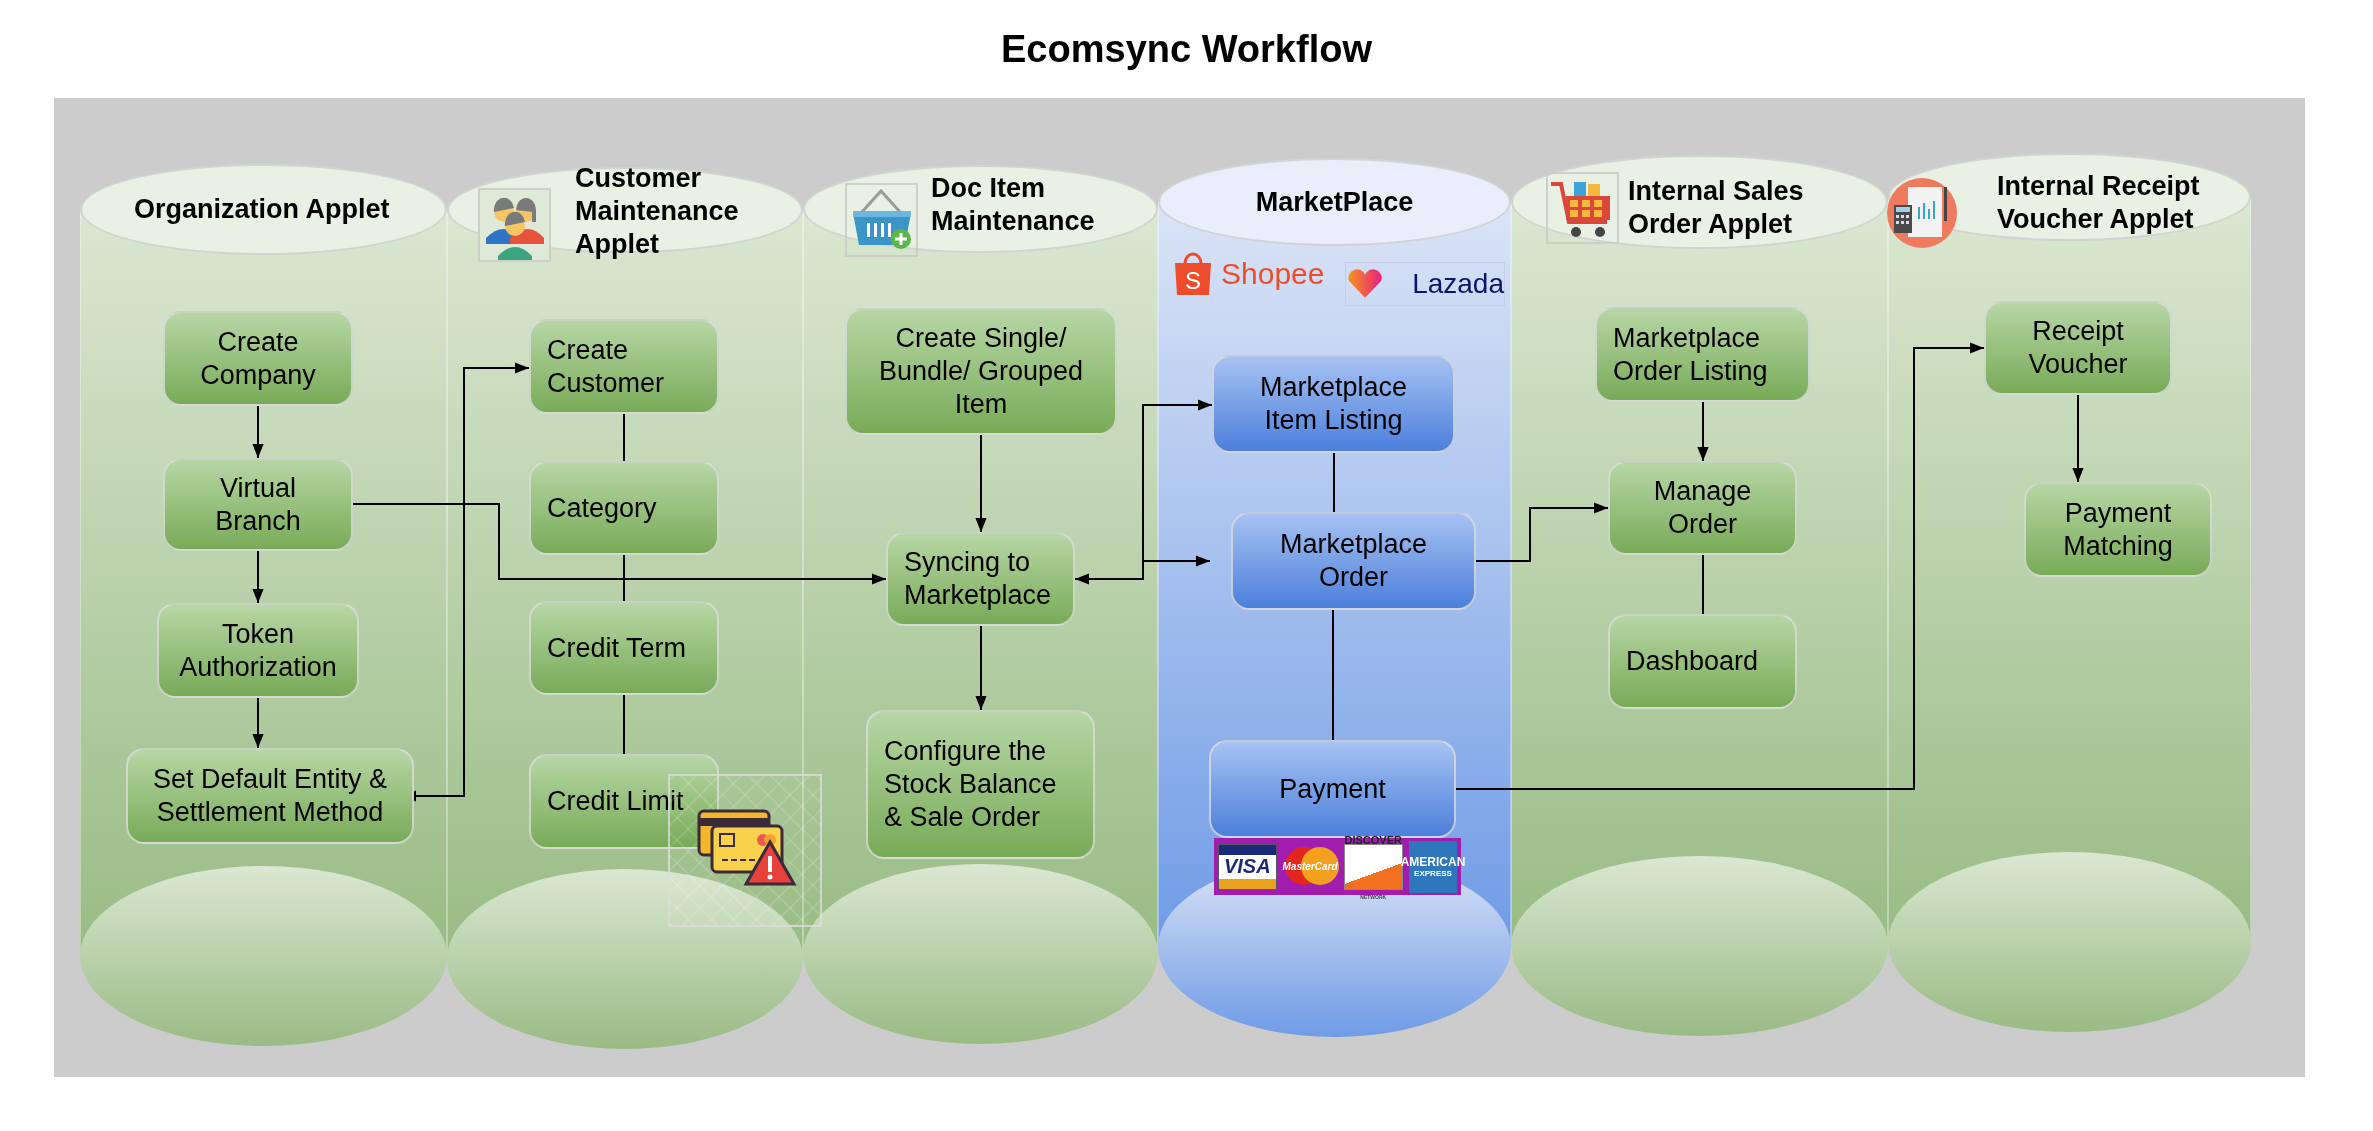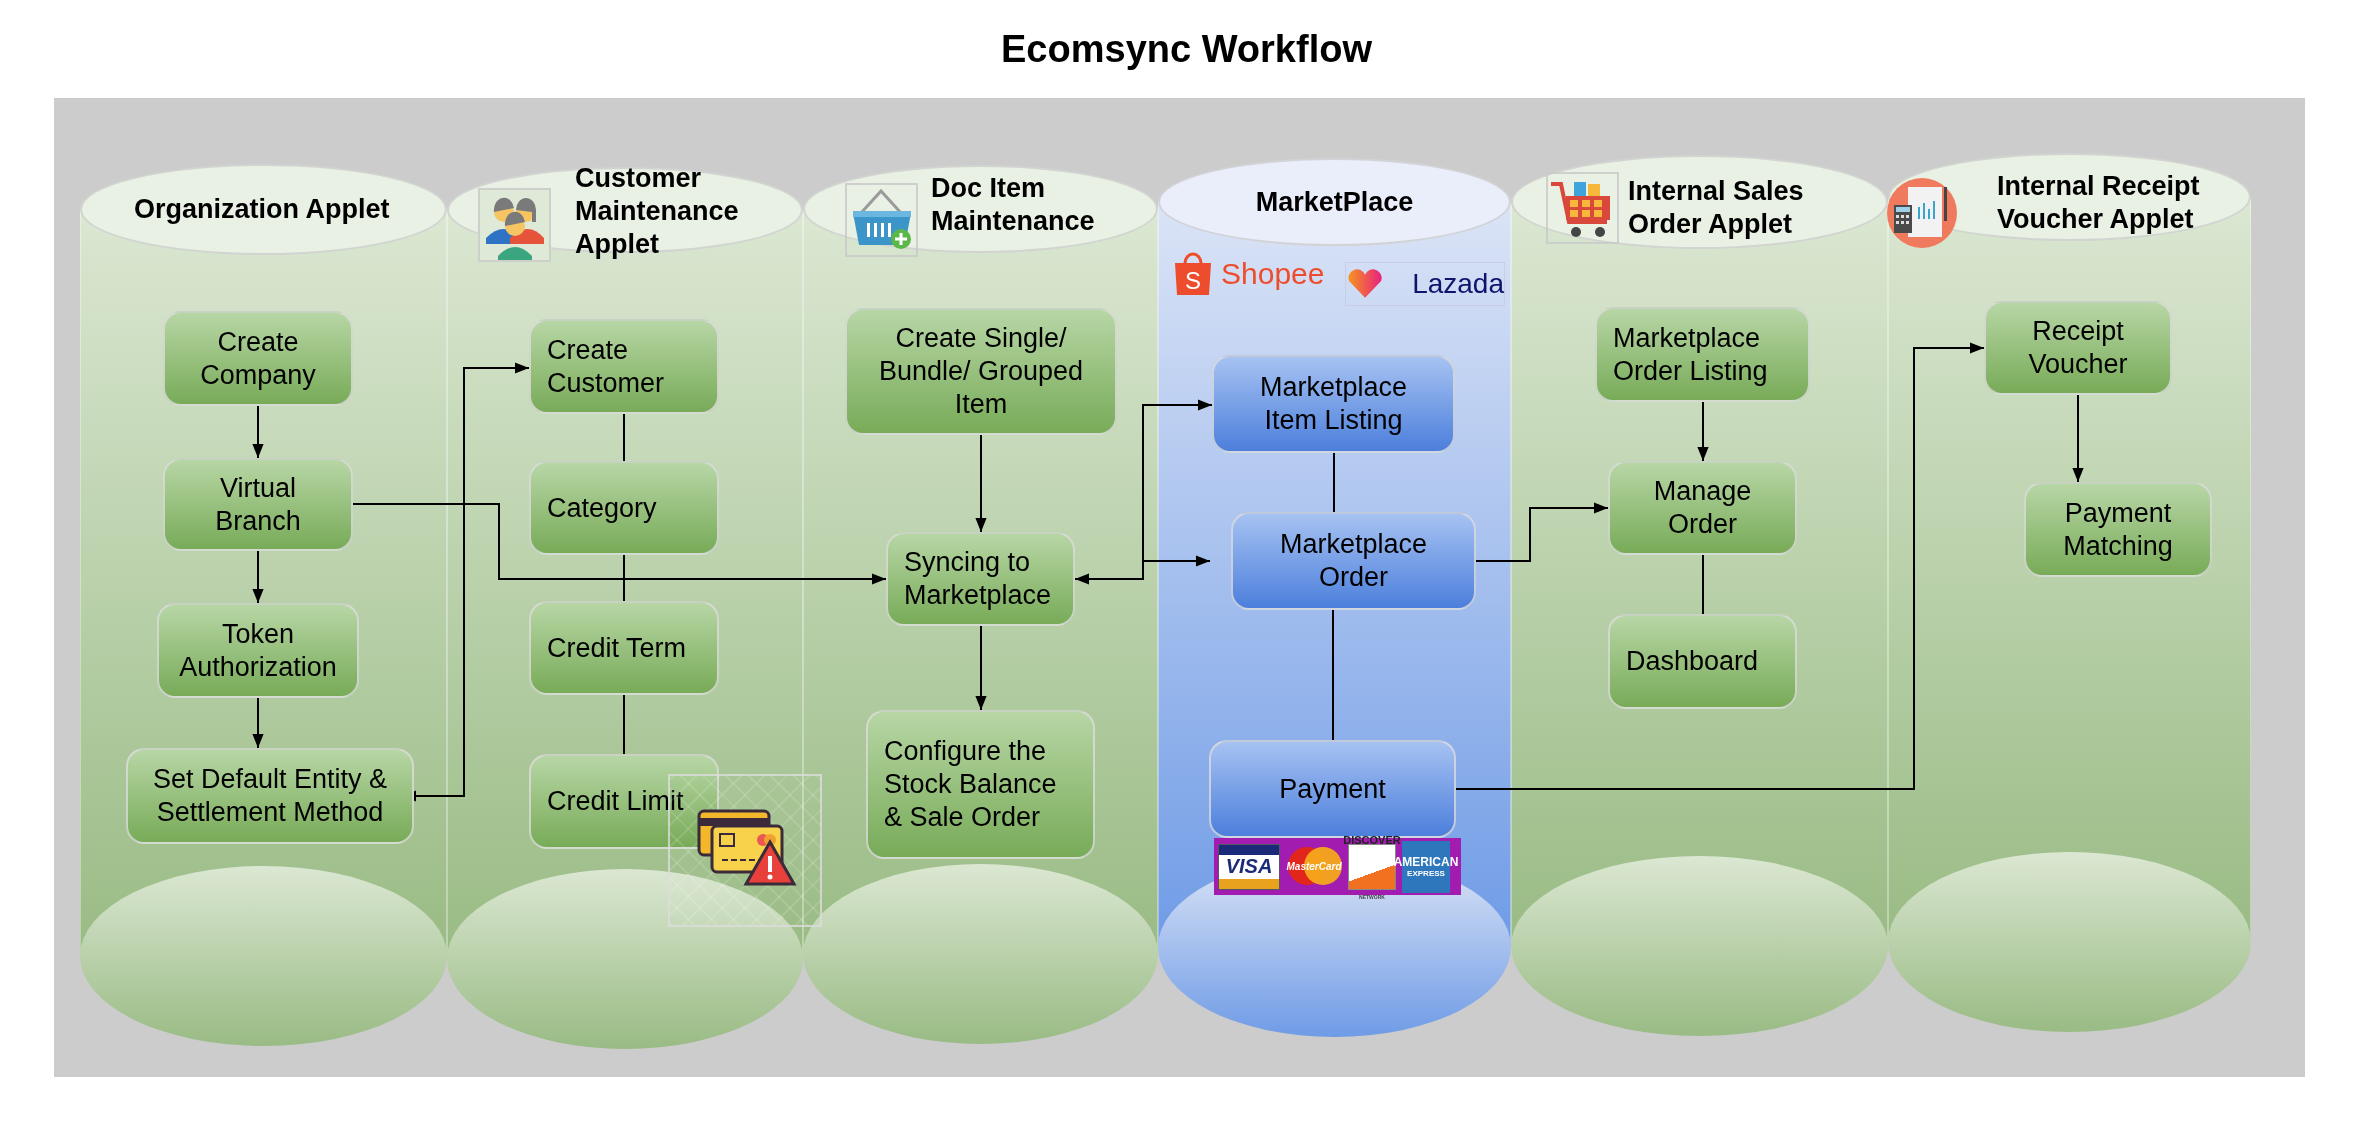--- a/index.html
+++ b/index.html
@@ -244,21 +244,21 @@
 
 <div class="cards" style="left:1214px;top:838px;width:247px;height:57px;">
   <div class="card" style="width:62px;border:1px solid #556;background:linear-gradient(#1a2a78 0 22%, #fff 22% 78%, #e8a21d 78%);">
     <span style="color:#1a2a78;font-style:italic;font-size:20px;">VISA</span>
   </div>
   <div class="card" style="width:56px;position:relative;">
     <div style="position:absolute;left:2px;top:3px;width:38px;height:38px;border-radius:50%;background:#e3261c;"></div>
     <div style="position:absolute;left:18px;top:3px;width:38px;height:38px;border-radius:50%;background:#f7a81b;opacity:0.95;"></div>
     <span style="position:relative;color:#fff;font-size:10px;font-style:italic;">MasterCard</span>
   </div>
-  <div class="card" style="width:48px;border:1px solid #888;flex-direction:column;background:linear-gradient(160deg,#fff 60%, #f27121 60%);gap:48px;">
+  <div class="card" style="width:60px;border:1px solid #888;flex-direction:column;background:linear-gradient(160deg,#fff 60%, #f27121 60%);gap:48px;">
     <span style="font-size:11px;color:#222;">DISCOVER</span>
     <span style="font-size:5px;color:#444;">NETWORK</span>
   </div>
   <div class="card" style="width:48px;background:#2e77bc;flex-direction:column;height:52px;">
     <span style="font-size:12px;color:#fff;">AMERICAN</span>
     <span style="font-size:8px;color:#fff;">EXPRESS</span>
   </div>
 </div>
 
 <div class="box g left" style="left:1595px;top:307px;width:215px;height:95px;padding-right:30px;">Marketplace Order Listing</div>

